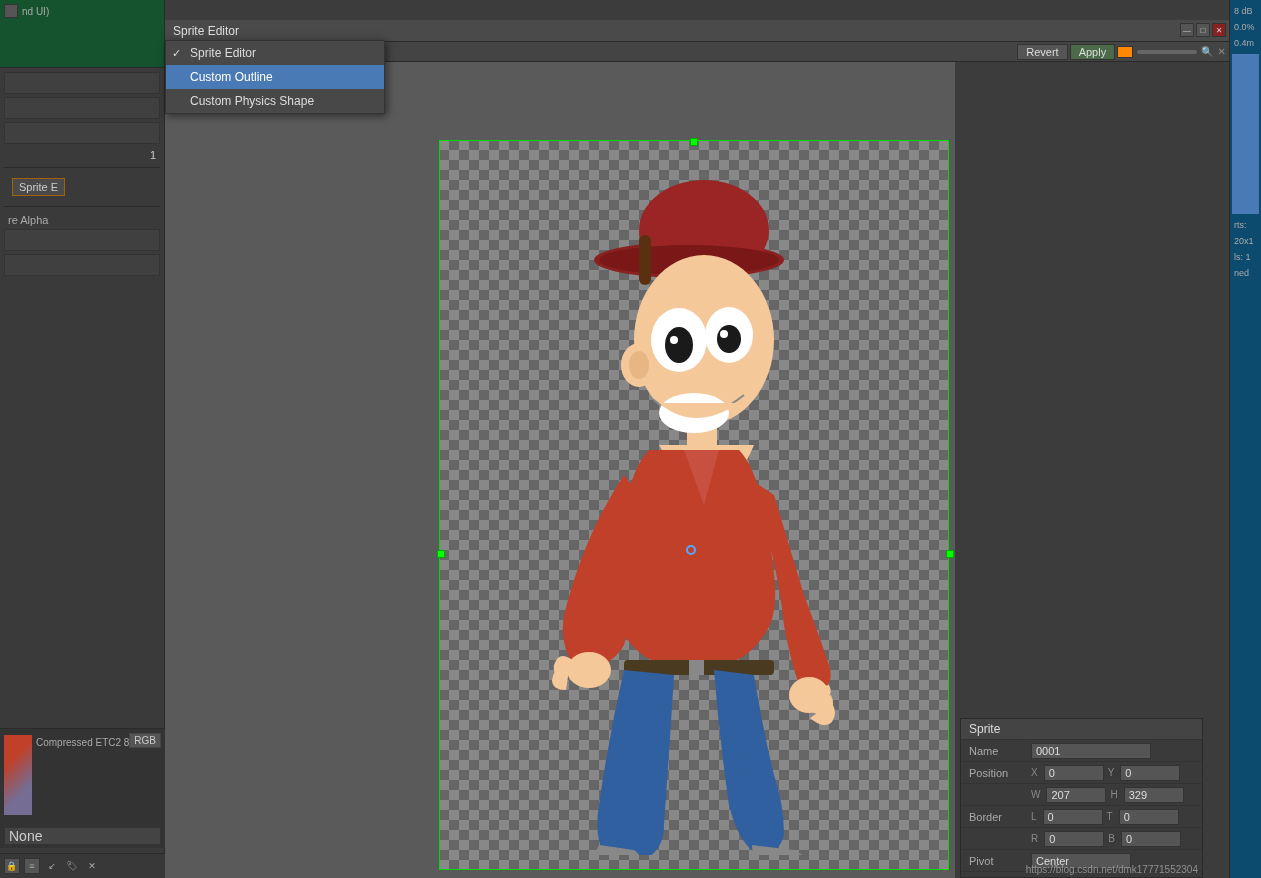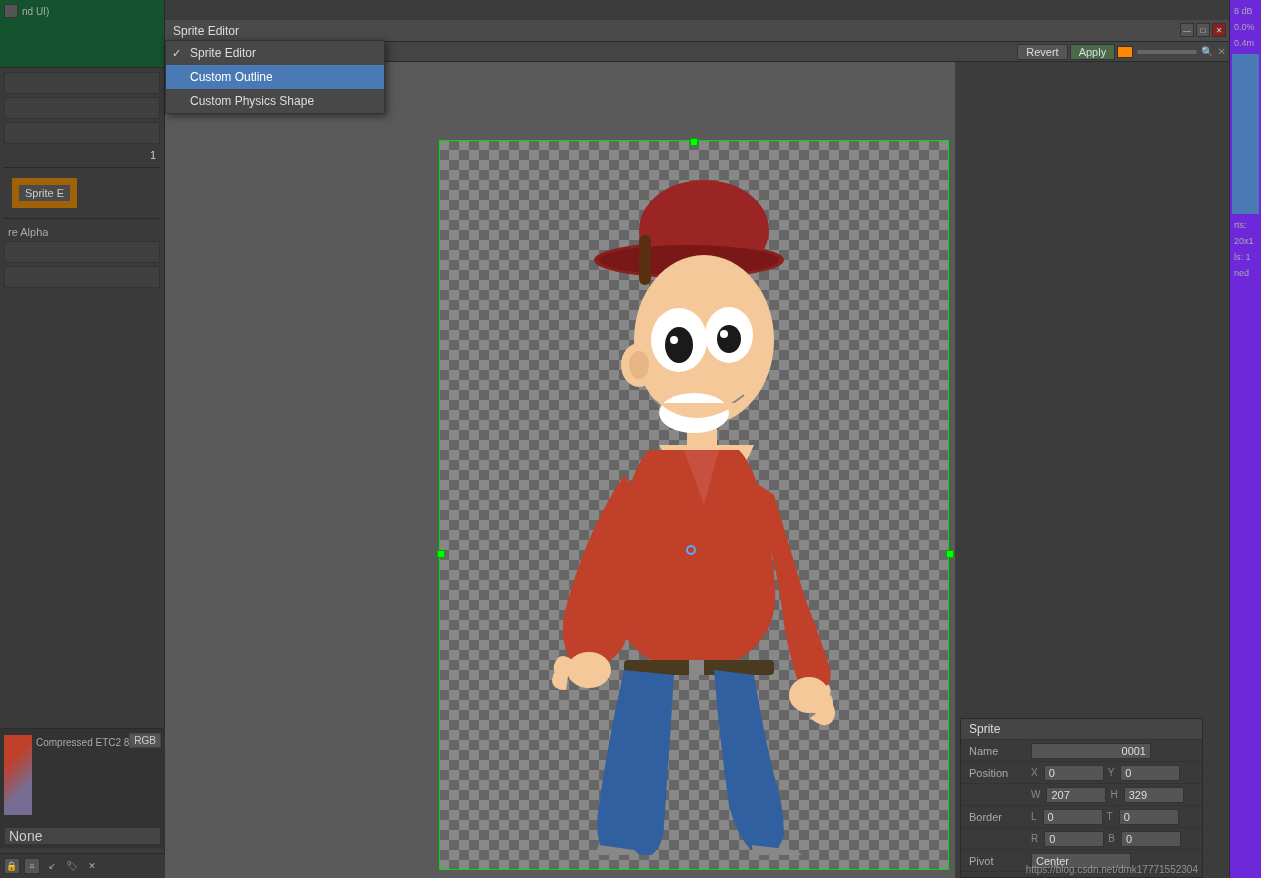--- a/index.html
+++ b/index.html
@@ -30,21 +30,21 @@
       background: #14532d;
       border-bottom: 1px solid #2a2a2a;
     }
 
     .left-panel-content {
       padding: 4px;
     }
 
     .sprite-btn {
       background: #4a4a4a;
-      border: 7px solid #a16207;
+      border: 1px solid #a16207;
       color: #ccc;
       font-size: 11px;
       padding: 2px 6px;
       cursor: pointer;
       margin: 4px;
     }
 
     .bottom-bar {
       position: absolute;
       bottom: 0;
@@ -248,21 +248,21 @@
       pointer-events: none;
     }
 
     
     .far-right-panel {
       position: absolute;
       right: 0;
       top: 0;
       width: 32px;
       height: 878px;
-      background: #6d28d9;
+      background: #0c4a6e;
       border-left: 1px solid #2a2a2a;
       display: flex;
       flex-direction: column;
       padding: 4px 2px;
       gap: 2px;
     }
 
     .far-right-row {
       font-size: 9px;
       color: #aaa;
@@ -573,21 +573,21 @@
   <span class="far-right-row">ls: 1</span>
   <span class="far-right-row">ned</span>
 </div>
 
 <div class="sprite-info-panel">
   <div class="sip-header">Sprite</div>
 
   <div class="sip-row">
     <span class="sip-label">Name</span>
     <div class="sip-field">
-      <input class="sip-input" style="width: 120px; text-align: right;" value="0001">
+      <input class="sip-input" style="width: 120px;" value="0001">
     </div>
   </div>
 
   <div class="sip-row">
     <span class="sip-label">Position</span>
     <div class="sip-field">
       <span class="sip-sublabel">X</span>
       <input class="sip-input" value="0" style="">
       <span class="sip-sublabel">Y</span>
       <input class="sip-input" value="0" style="">

